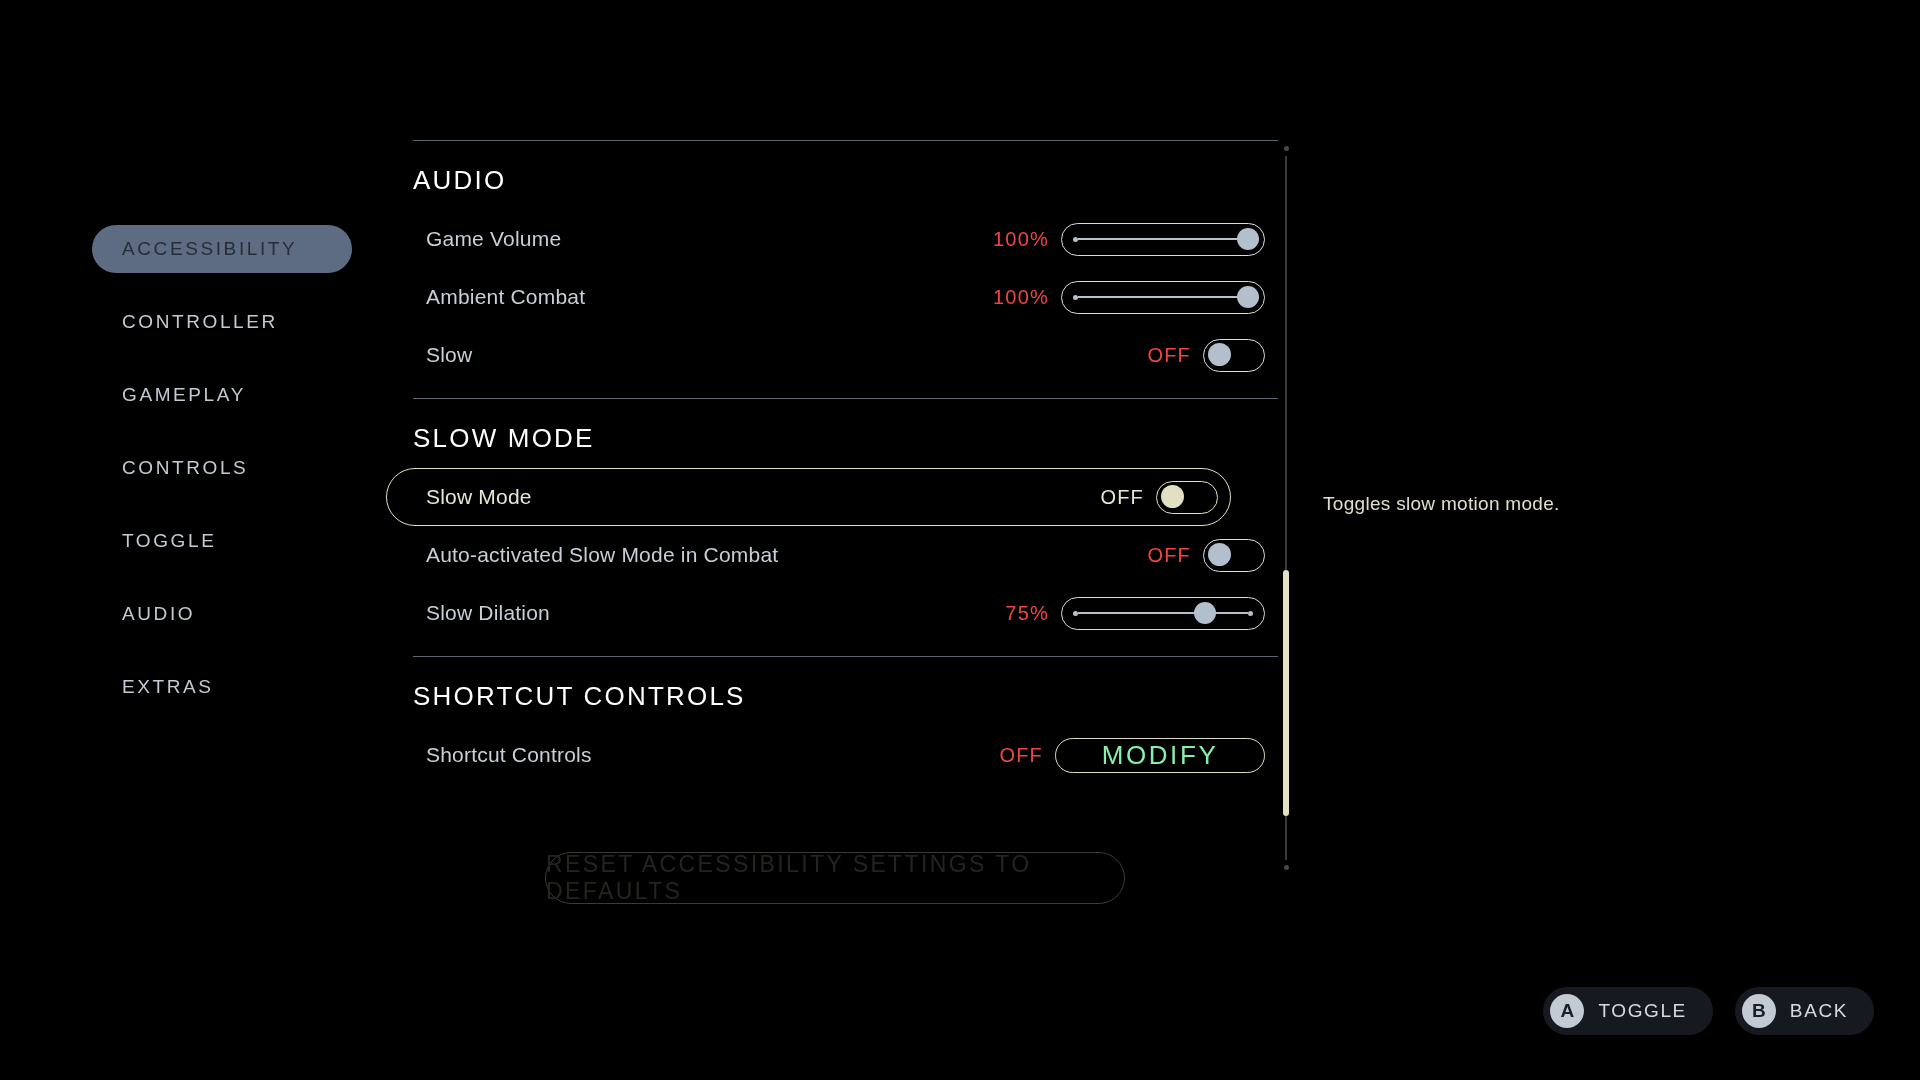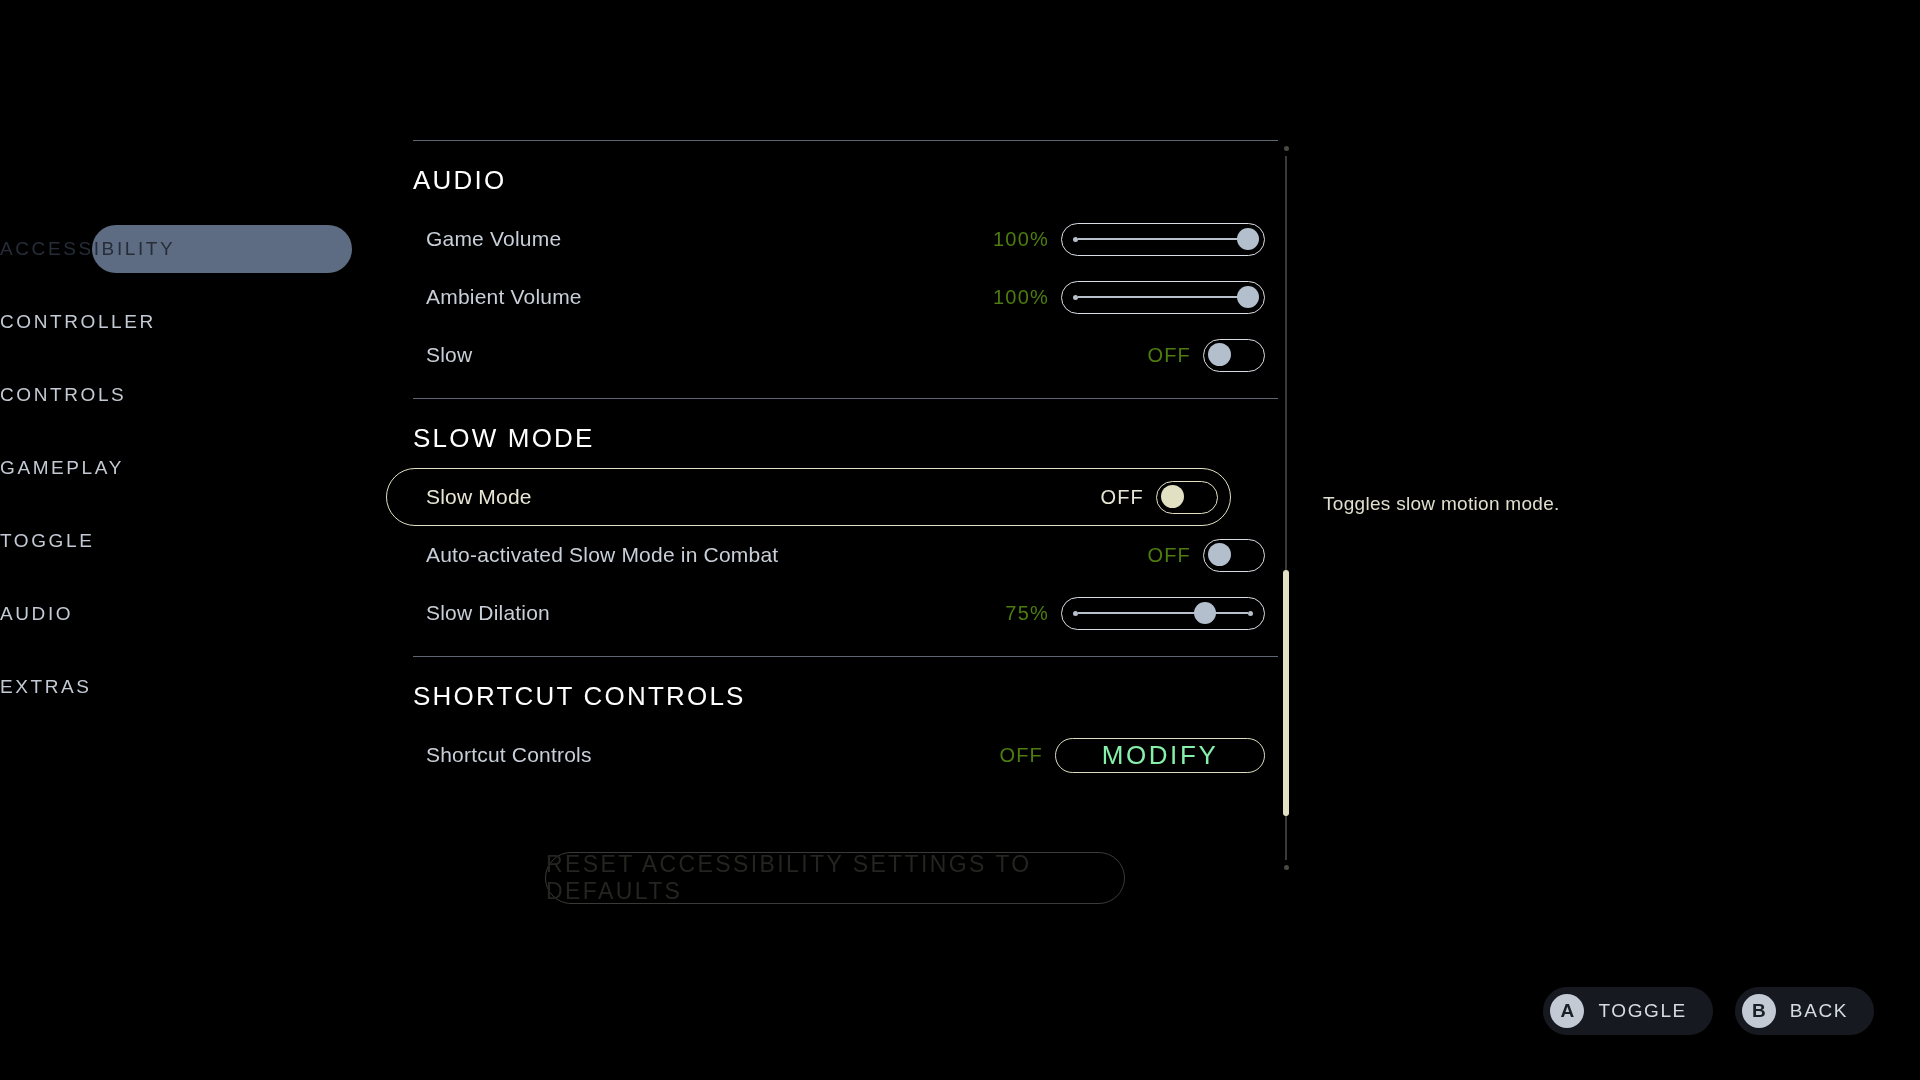--- a/index.html
+++ b/index.html
@@ -12,20 +12,21 @@
   #root { position:relative; width:1920px; height:1080px; }
 
   
   #sidebar {
     position:absolute; left:0; top:225px; width:360px;
   }
   .nav-item {
     position:relative;
     height:48px;
     display:flex; align-items:center;
+    padding-left:122px;
     margin-bottom:25px;
     font-size:19px;
     letter-spacing:2.6px;
     color:#C3CAD4;
     font-weight:400;
   }
   .nav-item .nav-label { position:relative; z-index:2; }
   .nav-item.selected { color:#262D39; font-weight:400; }
   .nav-item.selected .pill {
     position:absolute; left:92px; top:0;
@@ -70,21 +71,21 @@
   .row-label {
     font-size:21px;
     color:#C8CFD8;
     letter-spacing:.2px;
     flex:1;
   }
   .row.focused .row-label { color:#E8E6D4; }
 
   .value-text {
     font-size:20px;
-    color:#4d7c0f;
+    color:#ef4444;
     letter-spacing:1.2px;
     margin-right:12px;
   }
   .row.focused .value-text { color:#E8E6D4; }
 
   
   .slider {
     position:relative;
     width:204px; height:33px;
     border:1.4px solid #D9DEE5;
@@ -223,25 +224,25 @@
     <div class="nav-item selected">
       <div class="pill"></div>
       <span class="nav-label">ACCESSIBILITY</span>
     </div>
 
     <div class="nav-item">
       <span class="nav-label">CONTROLLER</span>
     </div>
 
     <div class="nav-item">
+      <span class="nav-label">GAMEPLAY</span>
+    </div>
+
+    <div class="nav-item">
       <span class="nav-label">CONTROLS</span>
-    </div>
-
-    <div class="nav-item">
-      <span class="nav-label">GAMEPLAY</span>
     </div>
 
     <div class="nav-item">
       <span class="nav-label">TOGGLE</span>
     </div>
 
     <div class="nav-item">
       <span class="nav-label">AUDIO</span>
     </div>
 
@@ -260,21 +261,21 @@
       <span class="row-label">Game Volume</span>
       <span class="value-text">100%</span>
       <div class="slider">
         <div class="track"></div>
         <div class="end-dot left"></div>
         <div class="knob" style="left:186px"></div>
       </div>
     </div>
 
     <div class="row">
-      <span class="row-label">Ambient Volume</span>
+      <span class="row-label">Ambient Combat</span>
       <span class="value-text">100%</span>
       <div class="slider">
         <div class="track"></div>
         <div class="end-dot left"></div>
         <div class="knob" style="left:186px"></div>
       </div>
     </div>
 
     <div class="row">
       <span class="row-label">Slow</span>

